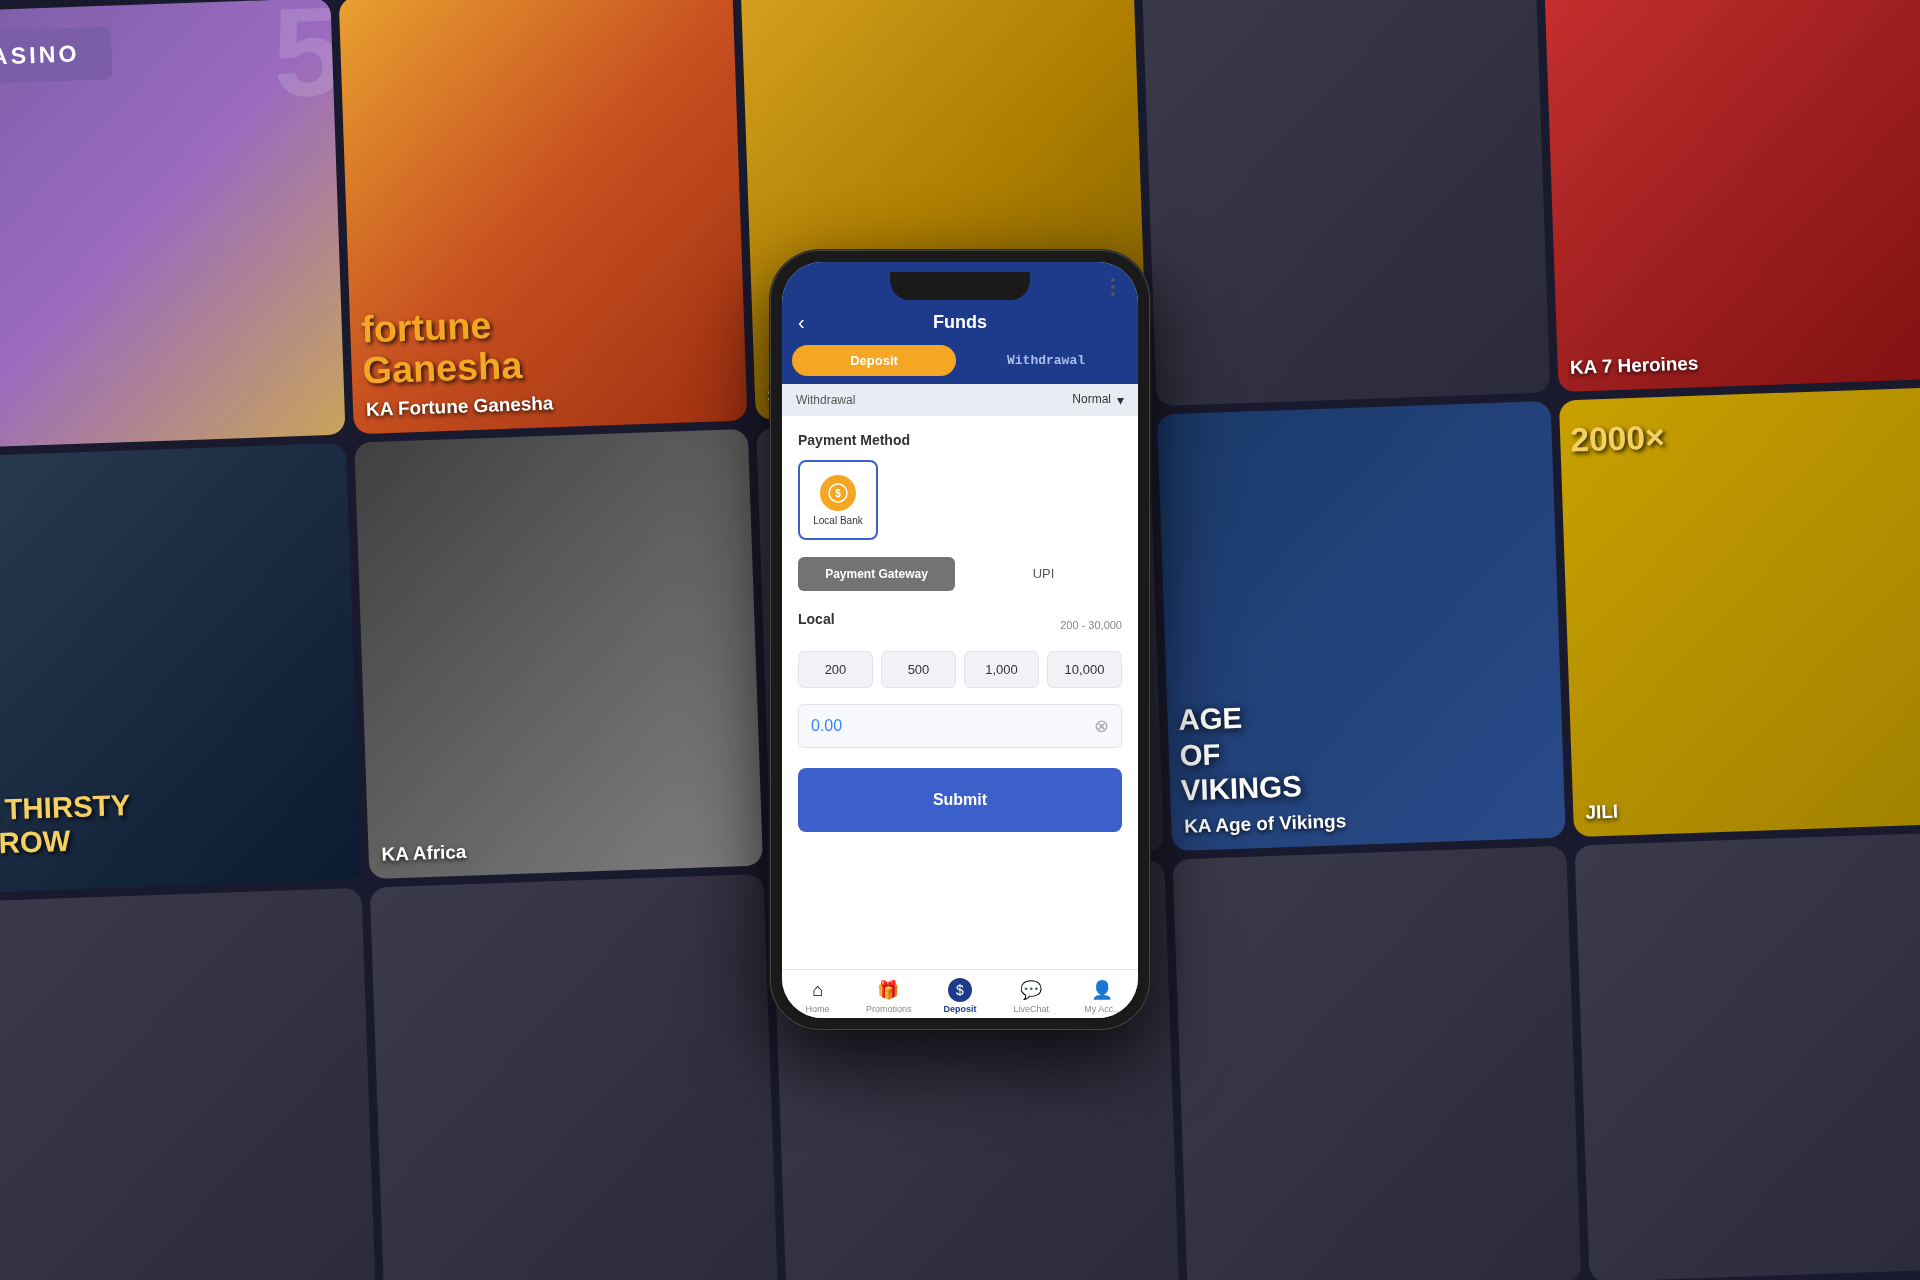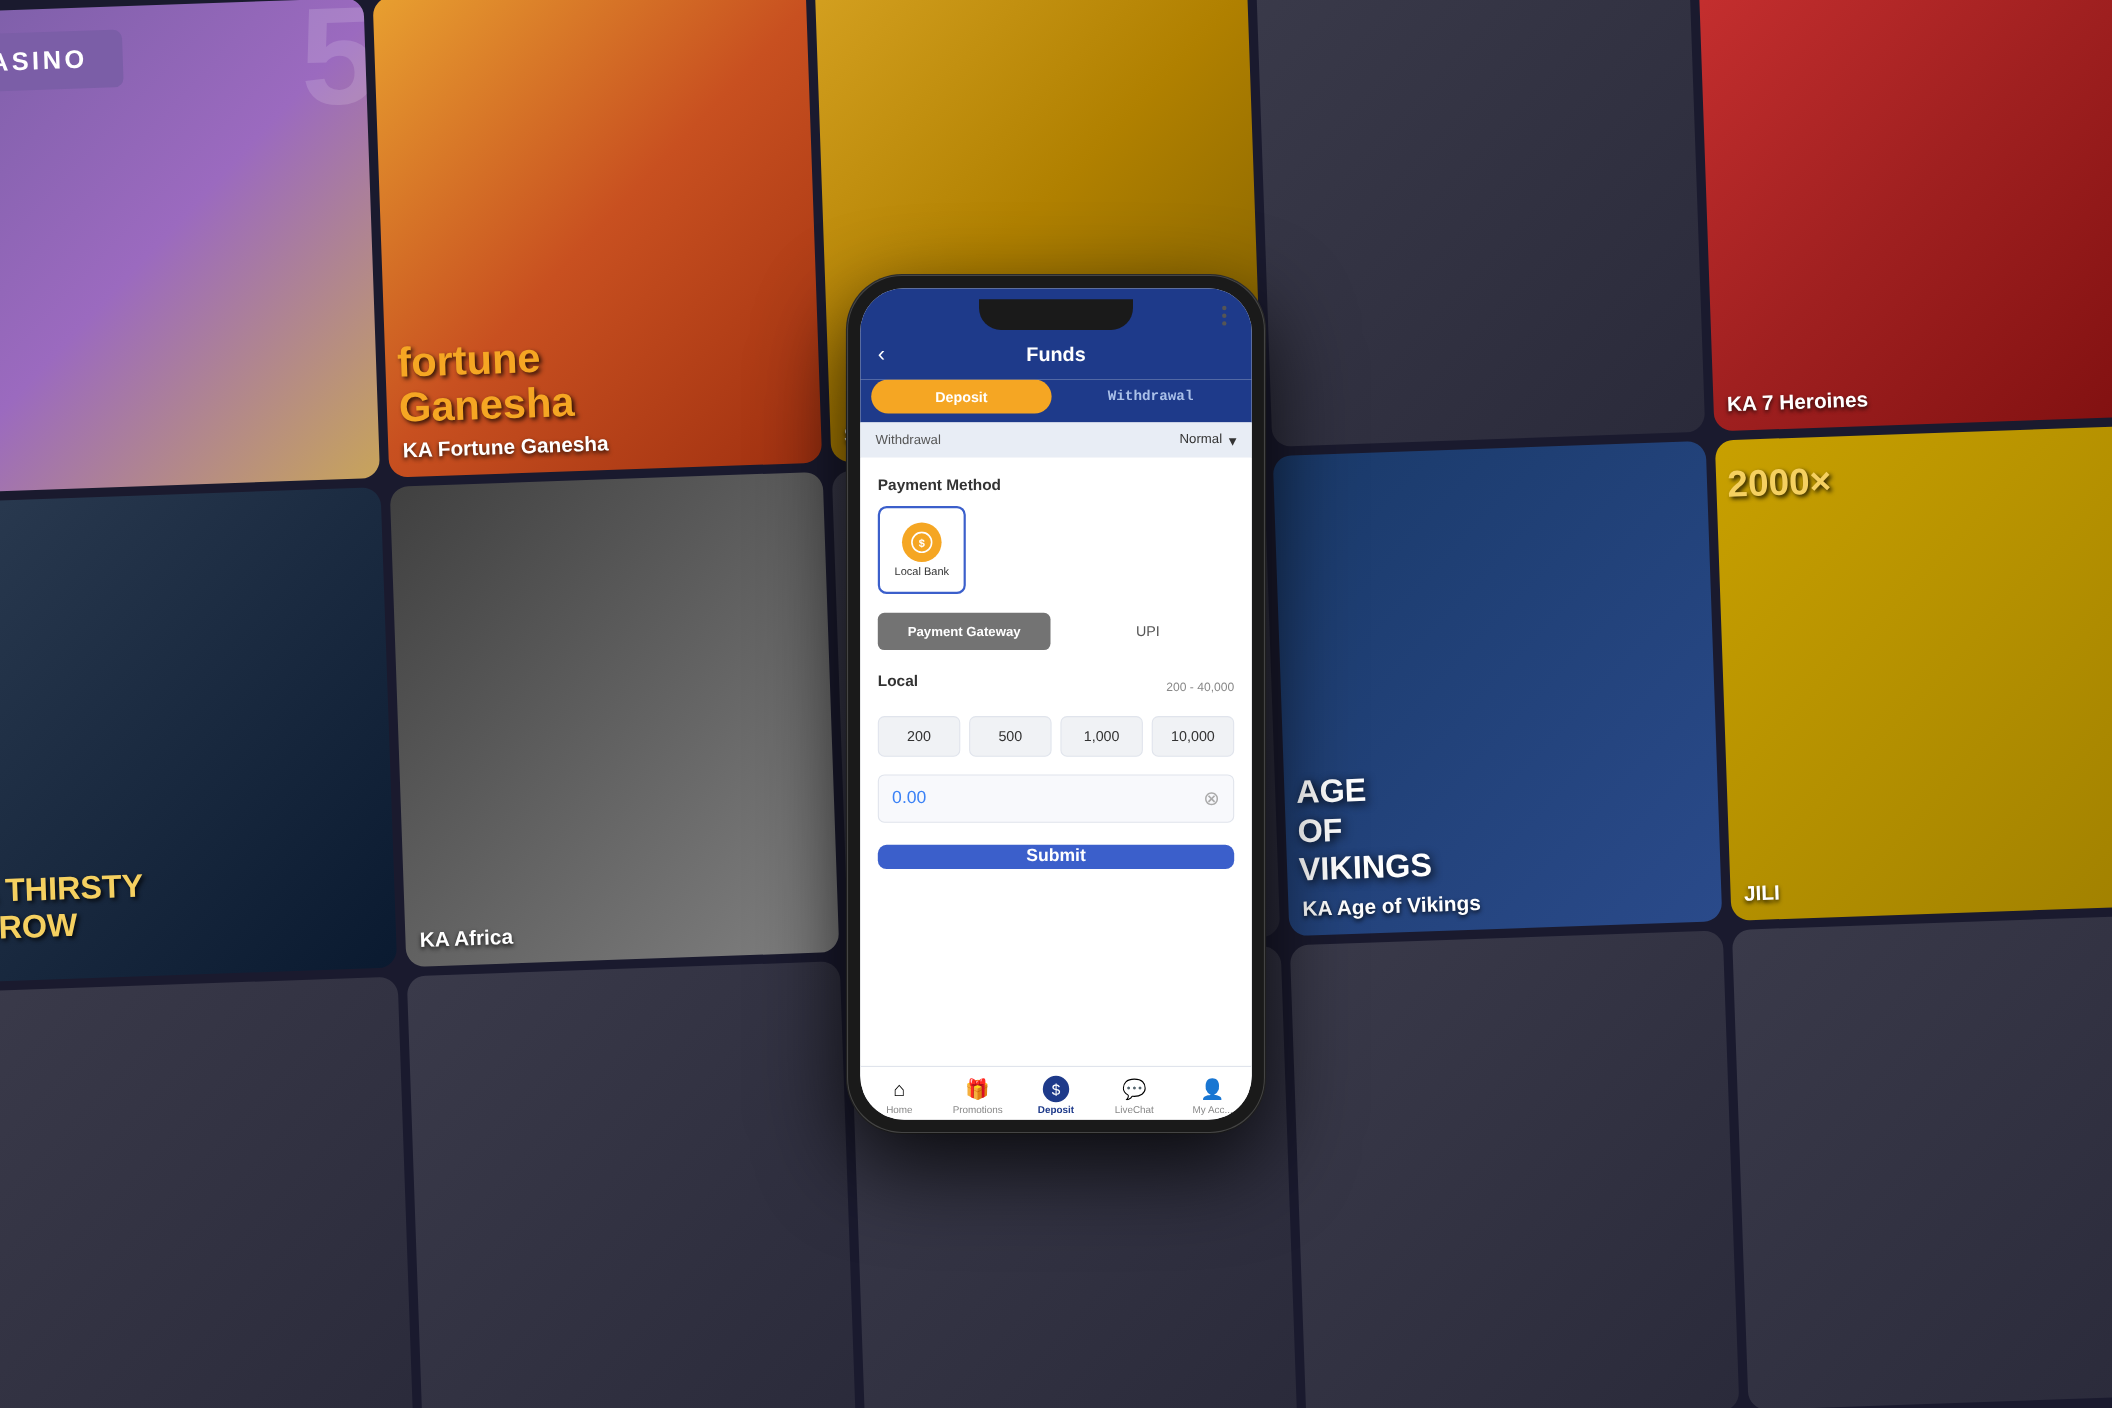--- a/index.html
+++ b/index.html
@@ -354,21 +354,21 @@
 
     .amount-clear {
       color: #aaa;
       font-size: 18px;
       cursor: pointer;
     }
 
     
     .submit-btn {
       width: 100%;
-      padding: 2px;
+      padding: 23px;
       background: #3b5fcb;
       color: white;
       border: none;
       border-radius: 8px;
       font-size: 16px;
       font-weight: 600;
       cursor: pointer;
       margin-bottom: 16px;
     }
 
@@ -576,21 +576,21 @@
 
         
         <div class="gateway-row">
           <button class="gateway-btn">Payment Gateway</button>
           <span class="gateway-upi">UPI</span>
         </div>
 
         
         <div class="amount-header">
           <span class="section-title">Local</span>
-          <span class="amount-range">200 - 40,000</span>
+          <span class="amount-range">200 - 30,000</span>
         </div>
 
         <div class="amount-chips">
           <div class="amount-chip">200</div>
           <div class="amount-chip">500</div>
           <div class="amount-chip">1,000</div>
           <div class="amount-chip">10,000</div>
         </div>
 
         

